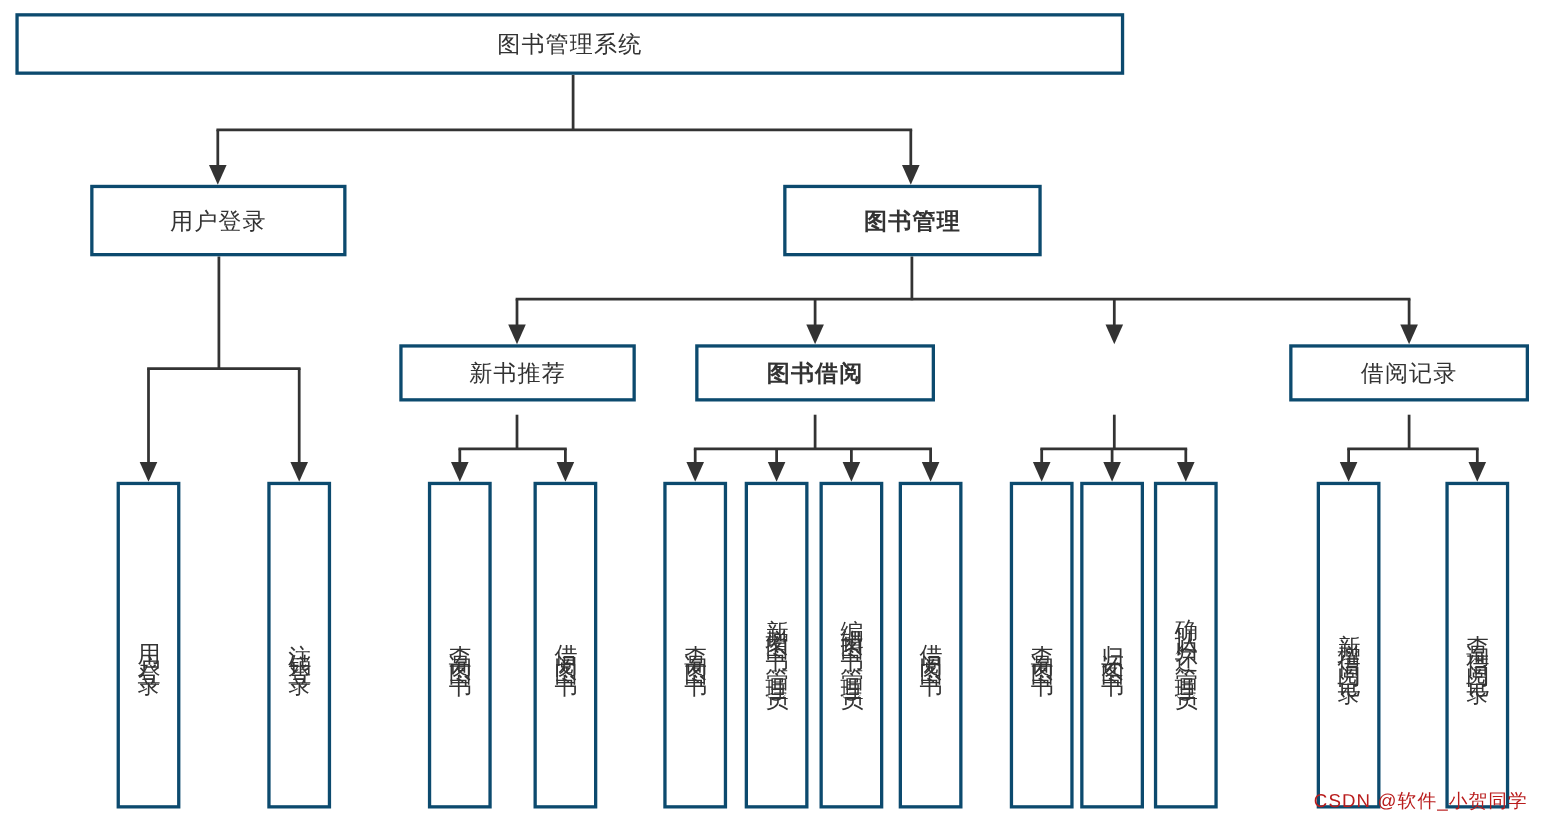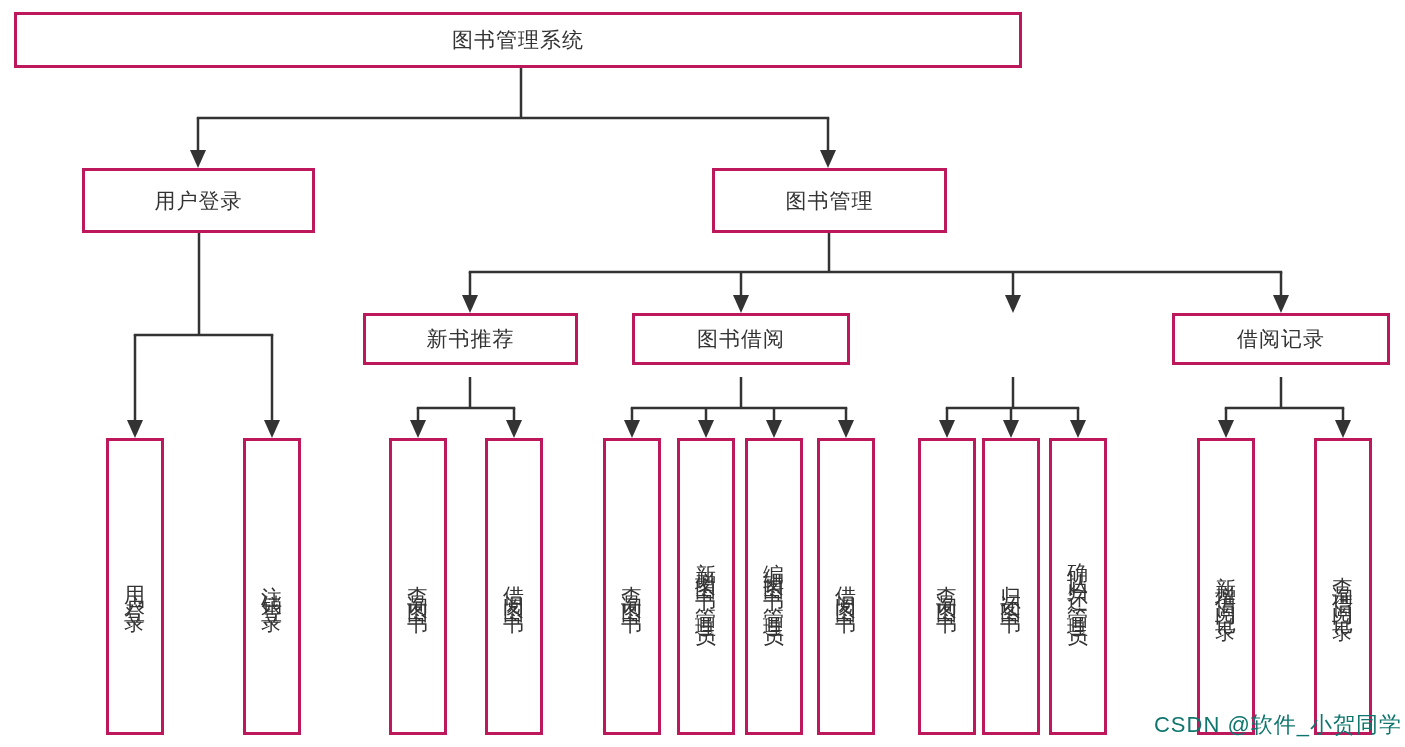--- a/index.html
+++ b/index.html
@@ -19,21 +19,21 @@
     position: absolute;
     left: 0;
     top: 0;
     width: 1405px;
     height: 747px;
     pointer-events: none;
   }
   .node {
     position: absolute;
     box-sizing: border-box;
-    border: 3px solid #be185d;
+    border: 3px solid #0c4a6e;
     background: #ffffff;
     display: flex;
     align-items: center;
     justify-content: center;
     color: #333333;
     z-index: 2;
   }
   .hnode {
     font-size: 21px;
     letter-spacing: 1px;
@@ -44,48 +44,48 @@
     font-size: 21px;
     letter-spacing: 9px;
     line-height: 1;
     white-space: nowrap;
     color: #333333;
   }
   
   .n-root   { left: 14px;   top: 12px;  width: 1008px; height: 56px; }
   
   .n-login  { left: 82px;   top: 168px; width: 233px;  height: 65px; }
-  .n-mgmt   { left: 712px;  top: 168px; width: 235px;  height: 65px; }
+  .n-mgmt   { left: 712px;  top: 168px; width: 235px;  height: 65px; font-weight: bold; }
   
   .n-l3     { top: 313px; height: 52px; }
   .n-newrec { left: 363px;  width: 215px; }
-  .n-borrow { left: 632px;  width: 218px; }
+  .n-borrow { left: 632px;  width: 218px; font-weight: bold; }
   .n-cur    { left: 905px;  width: 217px; }
   .n-rec    { left: 1172px; width: 218px; }
   
   .leaf { top: 438px; height: 297px; width: 58px; }
   .lf-1  { left: 106px; }
   .lf-2  { left: 243px; }
   .lf-3  { left: 389px; }
   .lf-4  { left: 485px; }
   .lf-5  { left: 603px; }
   .lf-6  { left: 677px; }
   .lf-7  { left: 745px; }
   .lf-8  { left: 817px; }
   .lf-9  { left: 918px; }
   .lf-10 { left: 982px; }
   .lf-11 { left: 1049px; }
   .lf-12 { left: 1197px; }
   .lf-13 { left: 1314px; }
   #watermark {
     position: absolute;
-    right: 3px;
+    right: 16px;
     bottom: 7px;
-    font-size: 22px;
-    color: #0f766e;
+    font-size: 17px;
+    color: #b91c1c;
     letter-spacing: 1px;
     z-index: 3;
     white-space: nowrap;
   }
 </style>
 </head>
 <body>
 
 <div id="stage">
 

